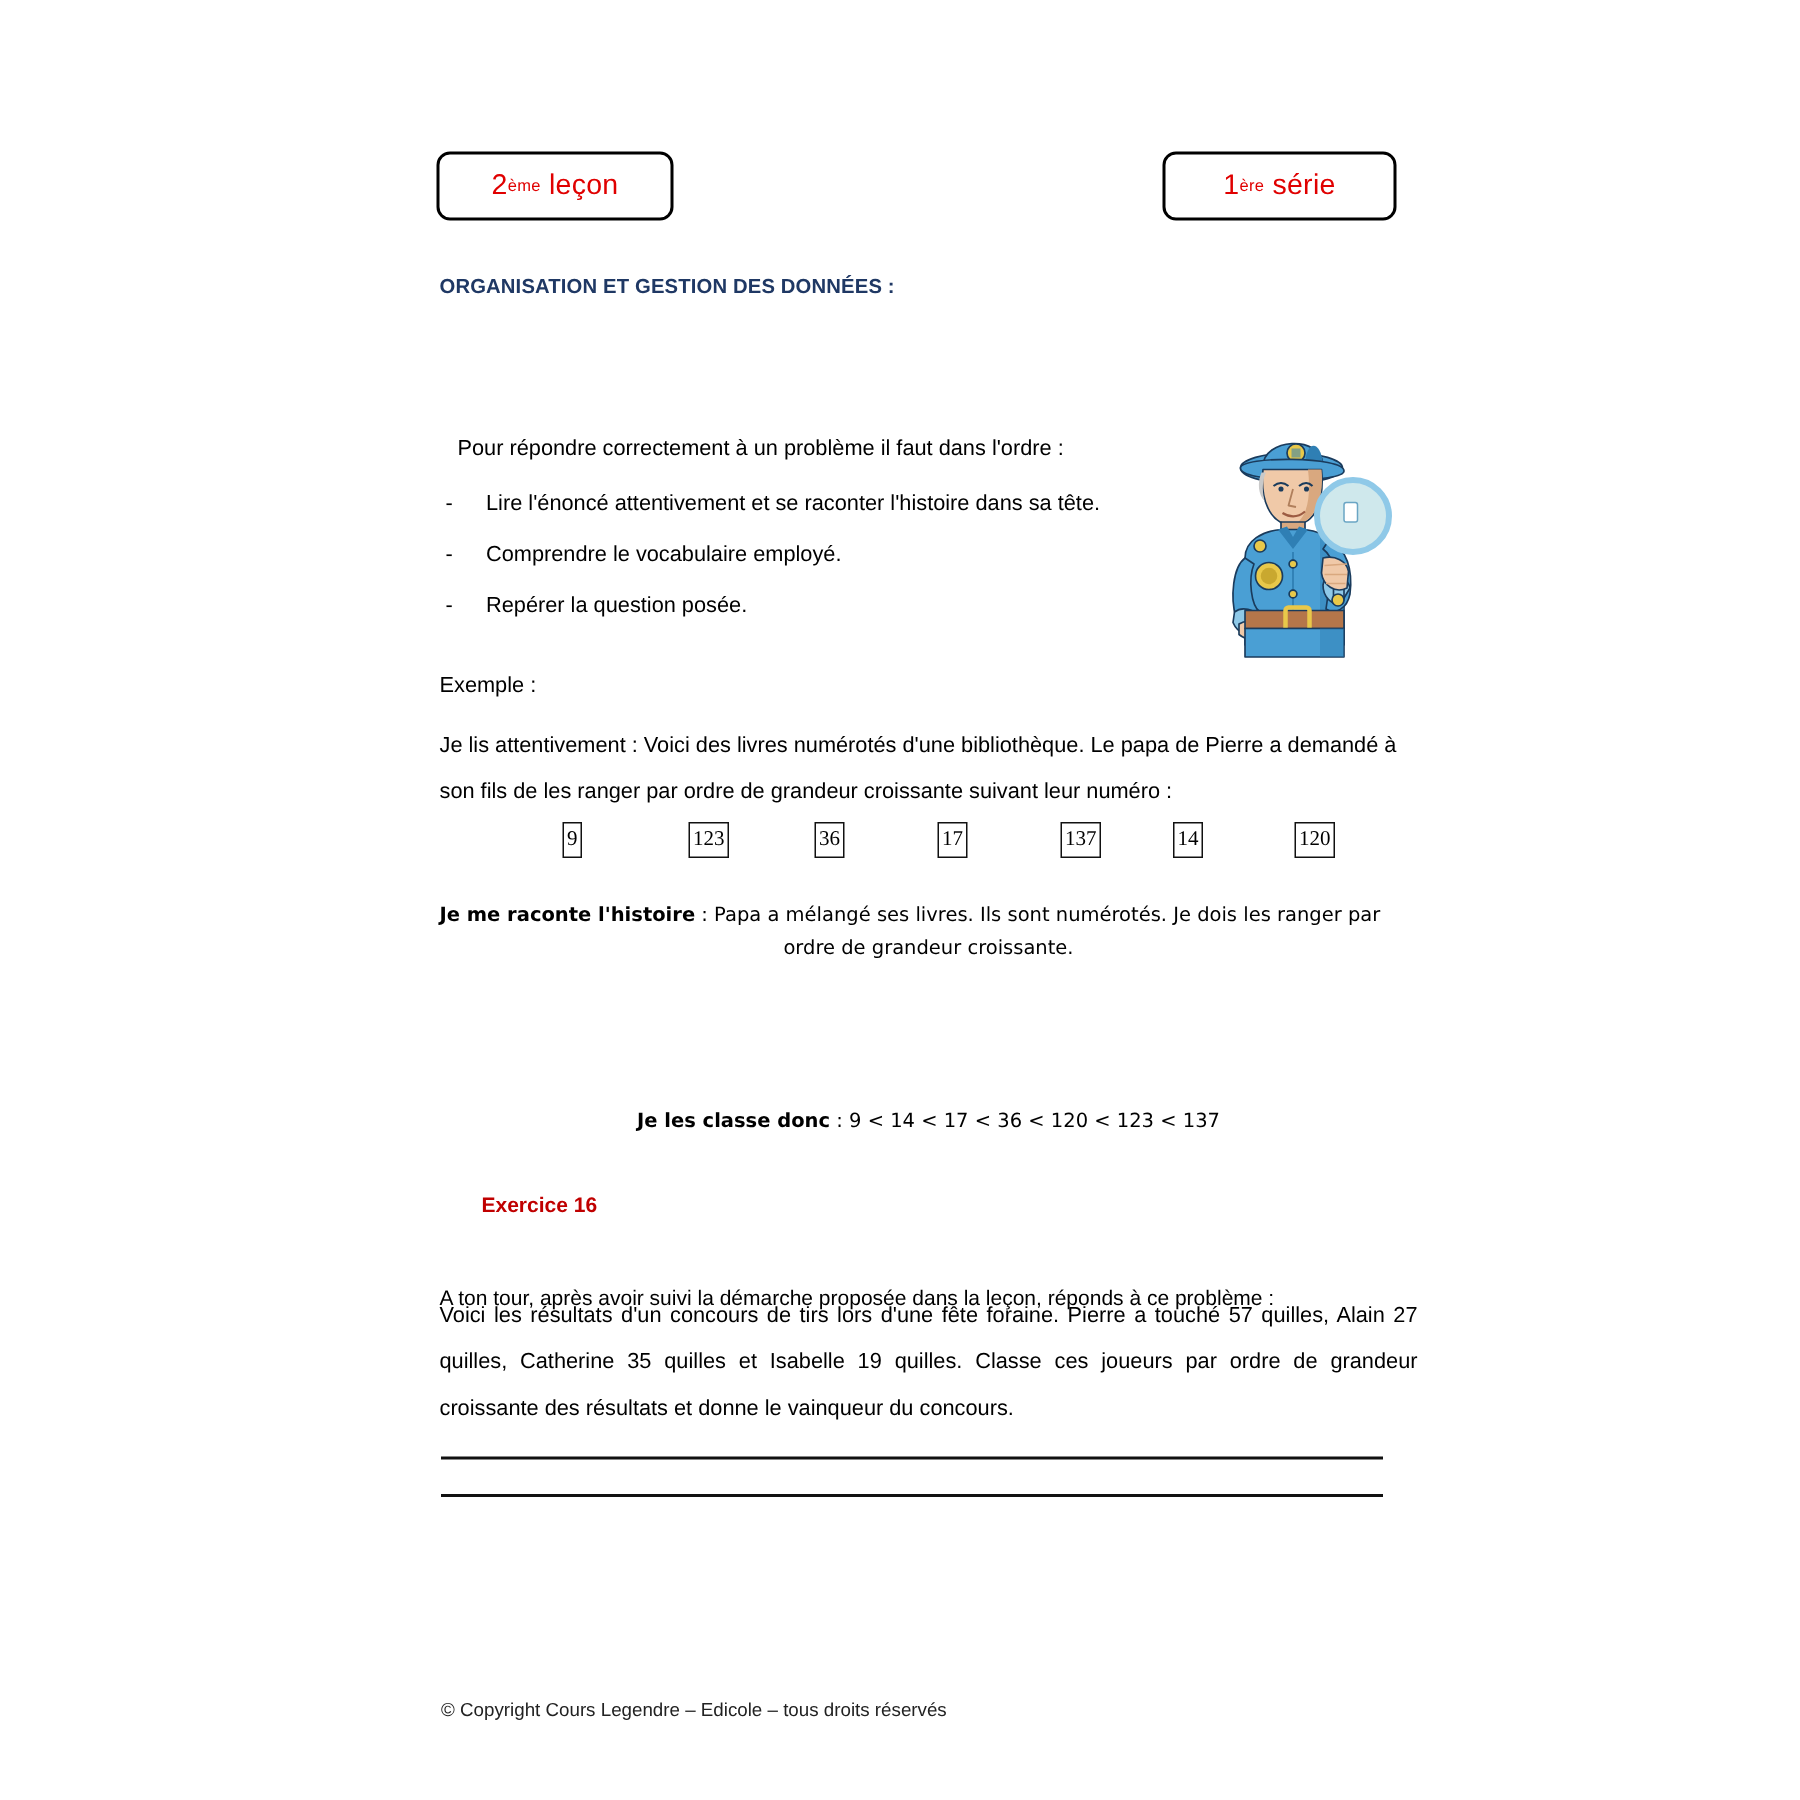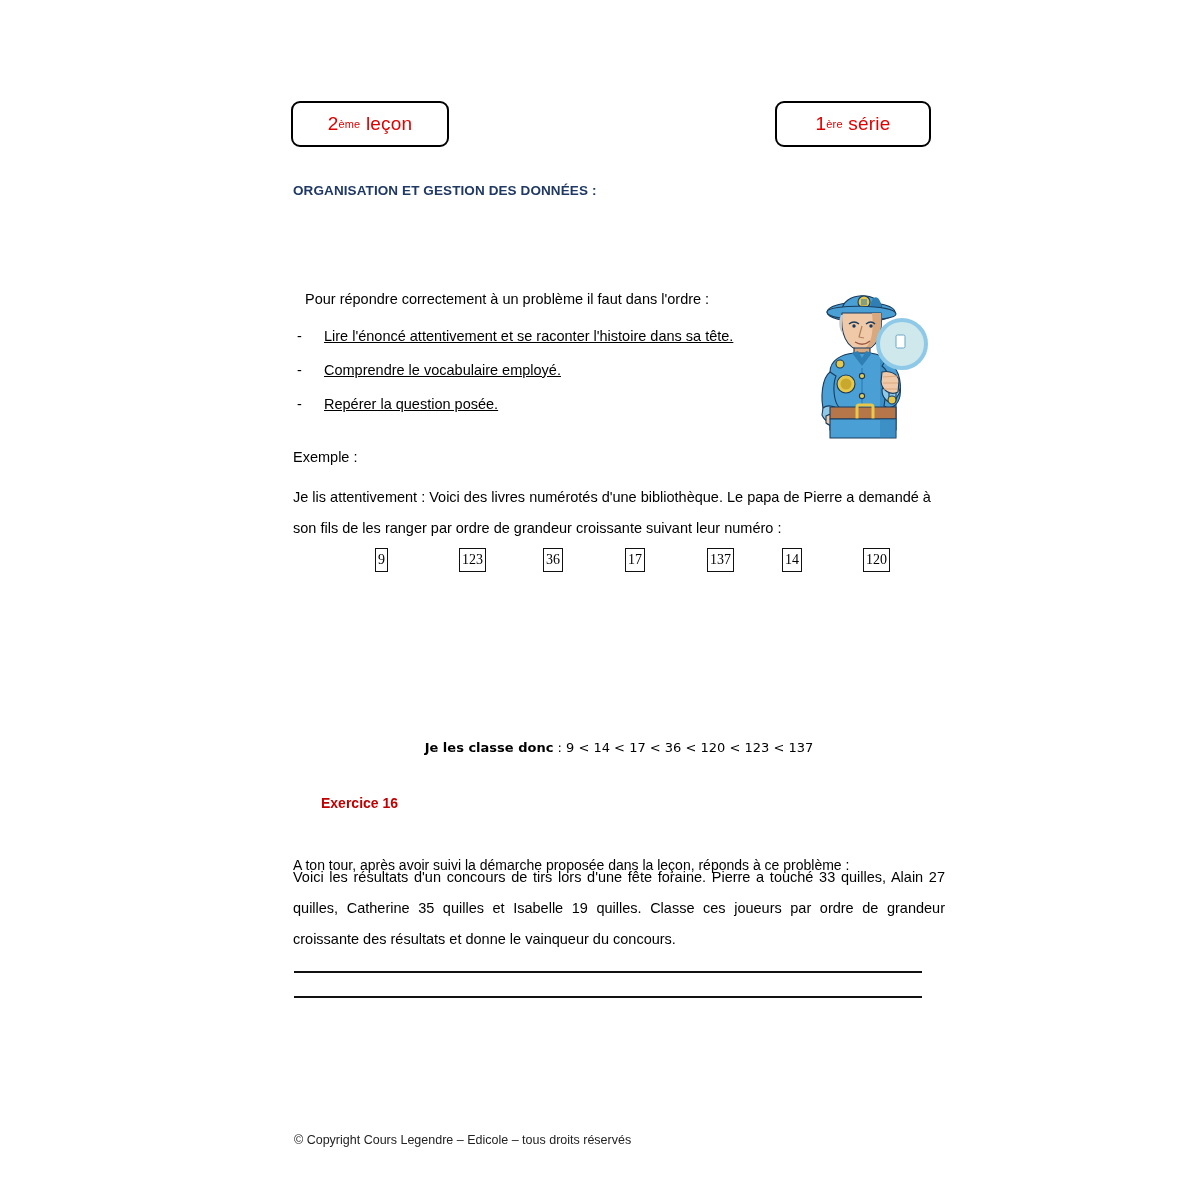--- a/index.html
+++ b/index.html
@@ -65,21 +65,20 @@
     position: absolute;
     left: 305px;
     top: 291px;
     font-size: 14.5px;
   }
   .bullet-row {
     position: absolute;
     left: 297px;
     font-size: 14.5px;
     white-space: nowrap;
-    text-decoration: underline;
   }
   .bullet-row .dash { display: inline-block; width: 27px; }
   #bullet-0 { top: 328px; }
   #bullet-1 { top: 362px; }
   #bullet-2 { top: 396px; }
 
   
   #detective { position: absolute; left: 810px; top: 280px; width: 132px; height: 162px; }
 
   
@@ -269,29 +268,33 @@
   <div id="number-strip">
     <div class="num-box" style="left:82px">9</div>
     <div class="num-box" style="left:166px">123</div>
     <div class="num-box" style="left:250px">36</div>
     <div class="num-box" style="left:332px">17</div>
     <div class="num-box" style="left:414px">137</div>
     <div class="num-box" style="left:489px">14</div>
     <div class="num-box" style="left:570px">120</div>
   </div>
 
+  <div class="story-block">
+    <span class="b">Je me raconte l'histoire</span><span> : </span><span>Papa a mélangé ses livres. Ils sont numérotés. Je dois les ranger par</span>
+    <span class="cont">ordre de grandeur croissante.</span>
+  </div>
 
 
 
   <div class="classe-block">
     <span class="b">Je les classe donc</span><span> : </span><span>9 &lt; 14 &lt; 17 &lt; 36 &lt; 120 &lt; 123 &lt; 137</span>
   </div>
 
   <div class="exercise-title">Exercice 16</div>
   <div class="exercise-lead">A ton tour, après avoir suivi la démarche proposée dans la leçon, réponds à ce problème :</div>
-  <div class="exercise-body">Voici les résultats d'un concours de tirs lors d'une fête foraine. Pierre a touché 33 quilles, Alain 27 quilles, Catherine 35 quilles et Isabelle 19 quilles. Classe ces joueurs par ordre de grandeur croissante des résultats et donne le vainqueur du concours.</div>
+  <div class="exercise-body">Voici les résultats d'un concours de tirs lors d'une fête foraine. Pierre a touché 57 quilles, Alain 27 quilles, Catherine 35 quilles et Isabelle 19 quilles. Classe ces joueurs par ordre de grandeur croissante des résultats et donne le vainqueur du concours.</div>
 
   <div class="answer-line" id="answer-line-0"></div>
   <div class="answer-line" id="answer-line-1"></div>
 
   <div class="footer-copyright">© Copyright Cours Legendre – Edicole – tous droits réservés</div>
 
 </div>
 
 </body></html>

